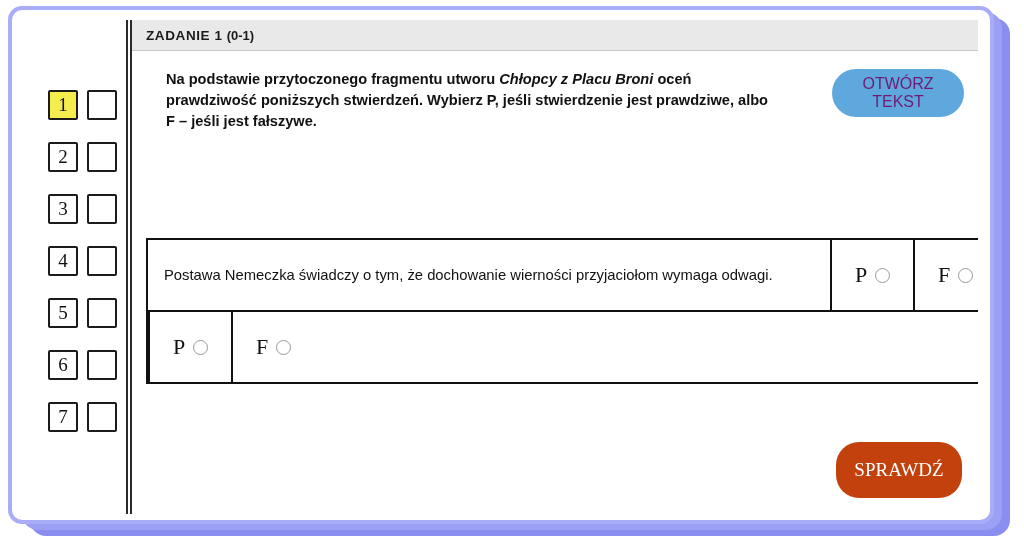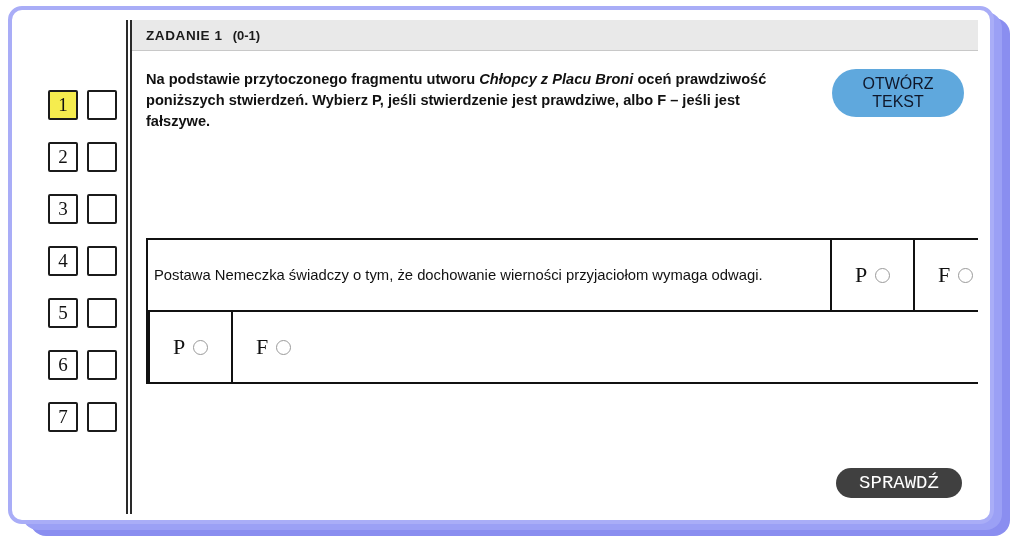--- a/index.html
+++ b/index.html
@@ -95,21 +95,21 @@
     box-sizing: border-box;
     overflow: hidden;
   }
   #task-header {
     height: 30px;
     background: #e9e9e9;
     border-bottom: 1px solid #c8c8c8;
     display: flex;
     align-items: center;
     padding-left: 14px;
-    gap: 10px;
+    gap: 4px;
   }
   #task-header .h-title {
     font-size: 13.5px;
     font-weight: bold;
     letter-spacing: 0.6px;
     color: #1b1b1b;
   }
   #task-header .h-points {
     font-size: 13px;
     font-weight: bold;
@@ -118,34 +118,35 @@
 
   #instruction-block {
     position: relative;
     padding: 18px 200px 0 14px;
   }
   #instruction-text {
     font-size: 14.6px;
     font-weight: bold;
     line-height: 1.45;
     color: #111;
+    margin-left: 20px;
   }
   #instruction-text .italic-title {
     font-style: italic;
   }
 
   #open-text-button {
     position: absolute;
     right: 14px;
     top: 18px;
     width: 132px;
     height: 48px;
     background: #5fa8dd;
     border-radius: 24px;
-    color: #0f172a;
+    color: #701a75;
     font-size: 16px;
     line-height: 1.15;
     display: flex;
     flex-direction: column;
     align-items: center;
     justify-content: center;
     cursor: pointer;
     border: none;
     font-family: "Liberation Sans", sans-serif;
   }
@@ -163,21 +164,21 @@
   #statements-table .row {
     display: flex;
     min-height: 70px;
     border-bottom: 2px solid #111;
   }
   #statements-table .row:last-child {
     border-bottom: none;
   }
   .stmt-text {
     flex: 1;
-    padding: 12px 6px;
+    padding: 12px 16px;
     font-size: 14.8px;
     line-height: 1.38;
     color: #111;
     display: flex;
     align-items: center;
   }
   .stmt-opt {
     width: 81px;
     border-left: 2px solid #111;
     display: flex;
@@ -197,31 +198,31 @@
     background: #fff;
     cursor: pointer;
   }
 
   
   #check-button {
     position: absolute;
     right: 16px;
     bottom: 16px;
     width: 126px;
-    height: 30px;
-    background: #404040;
+    height: 56px;
+    background: #c2410c;
     border-radius: 23px;
     color: #ffffff;
     font-size: 19px;
     display: flex;
     align-items: center;
     justify-content: center;
     cursor: pointer;
     border: none;
-    font-family: Liberation Mono, monospace;
+    font-family: Liberation Serif, serif;
   }
 </style>
 </head>
 <body>
 
 <div id="app-root">
 
   <div class="shadow-layer shadow-back"></div>
   <div class="shadow-layer shadow-mid"></div>
 

